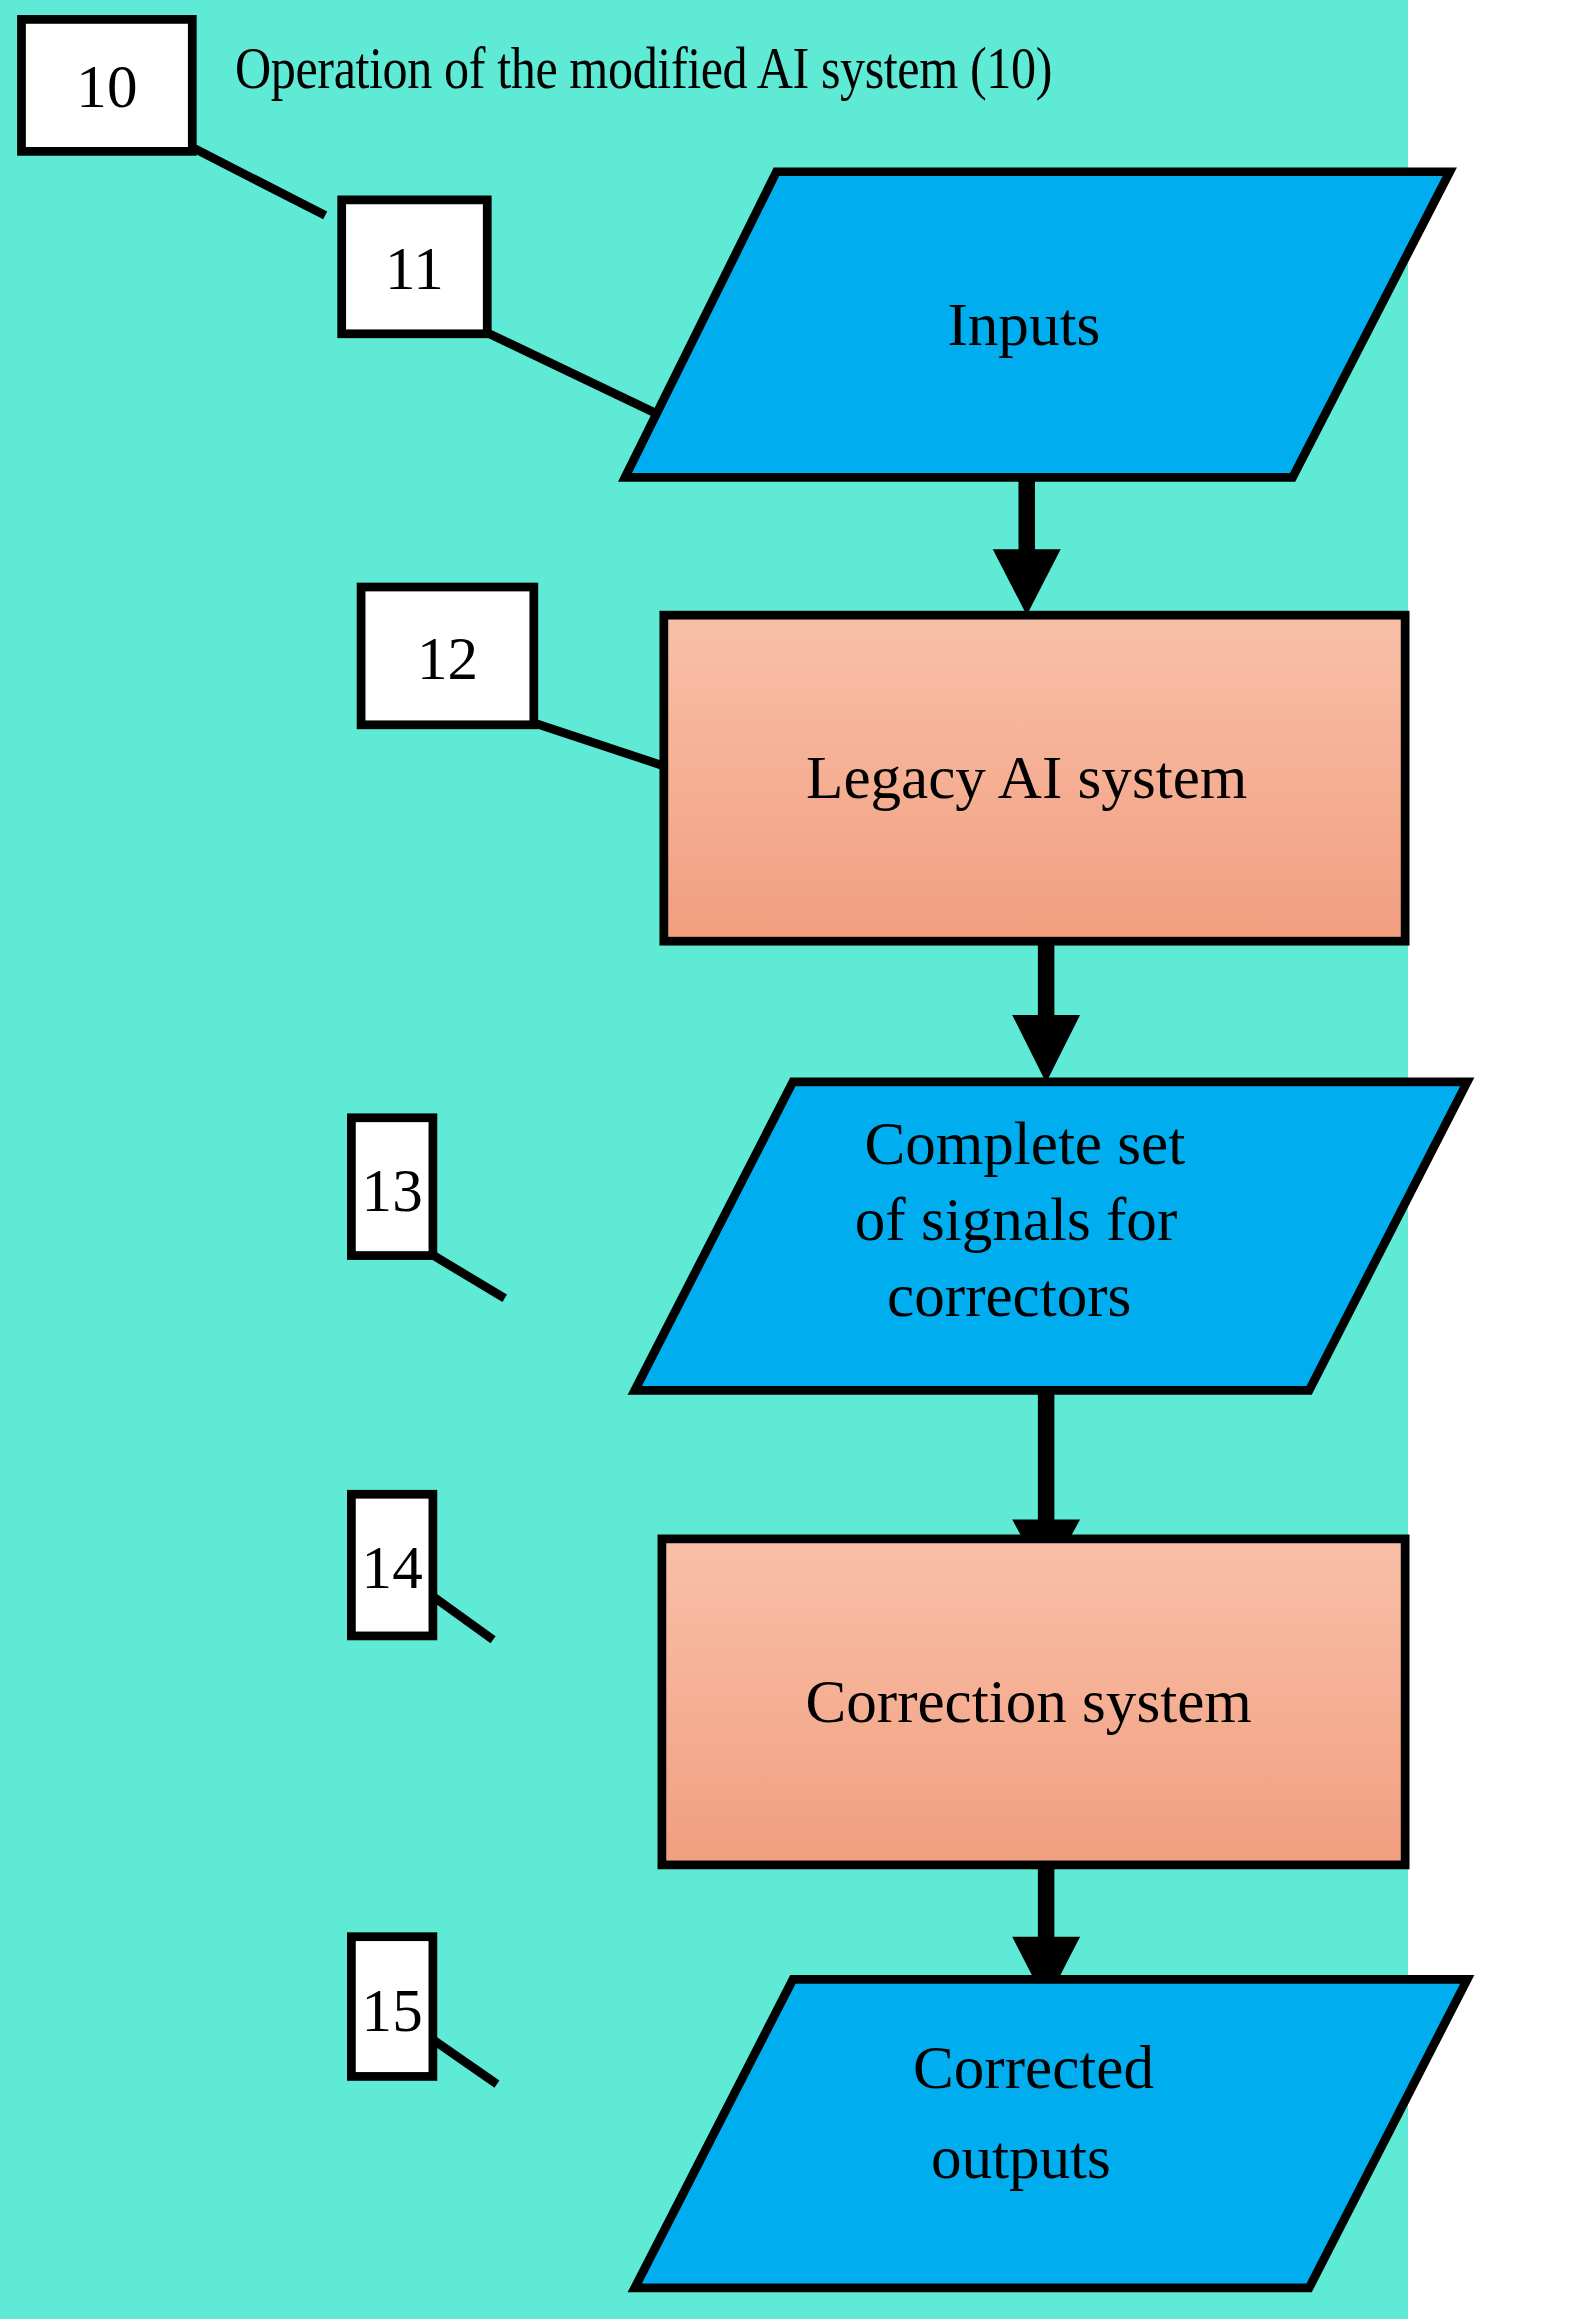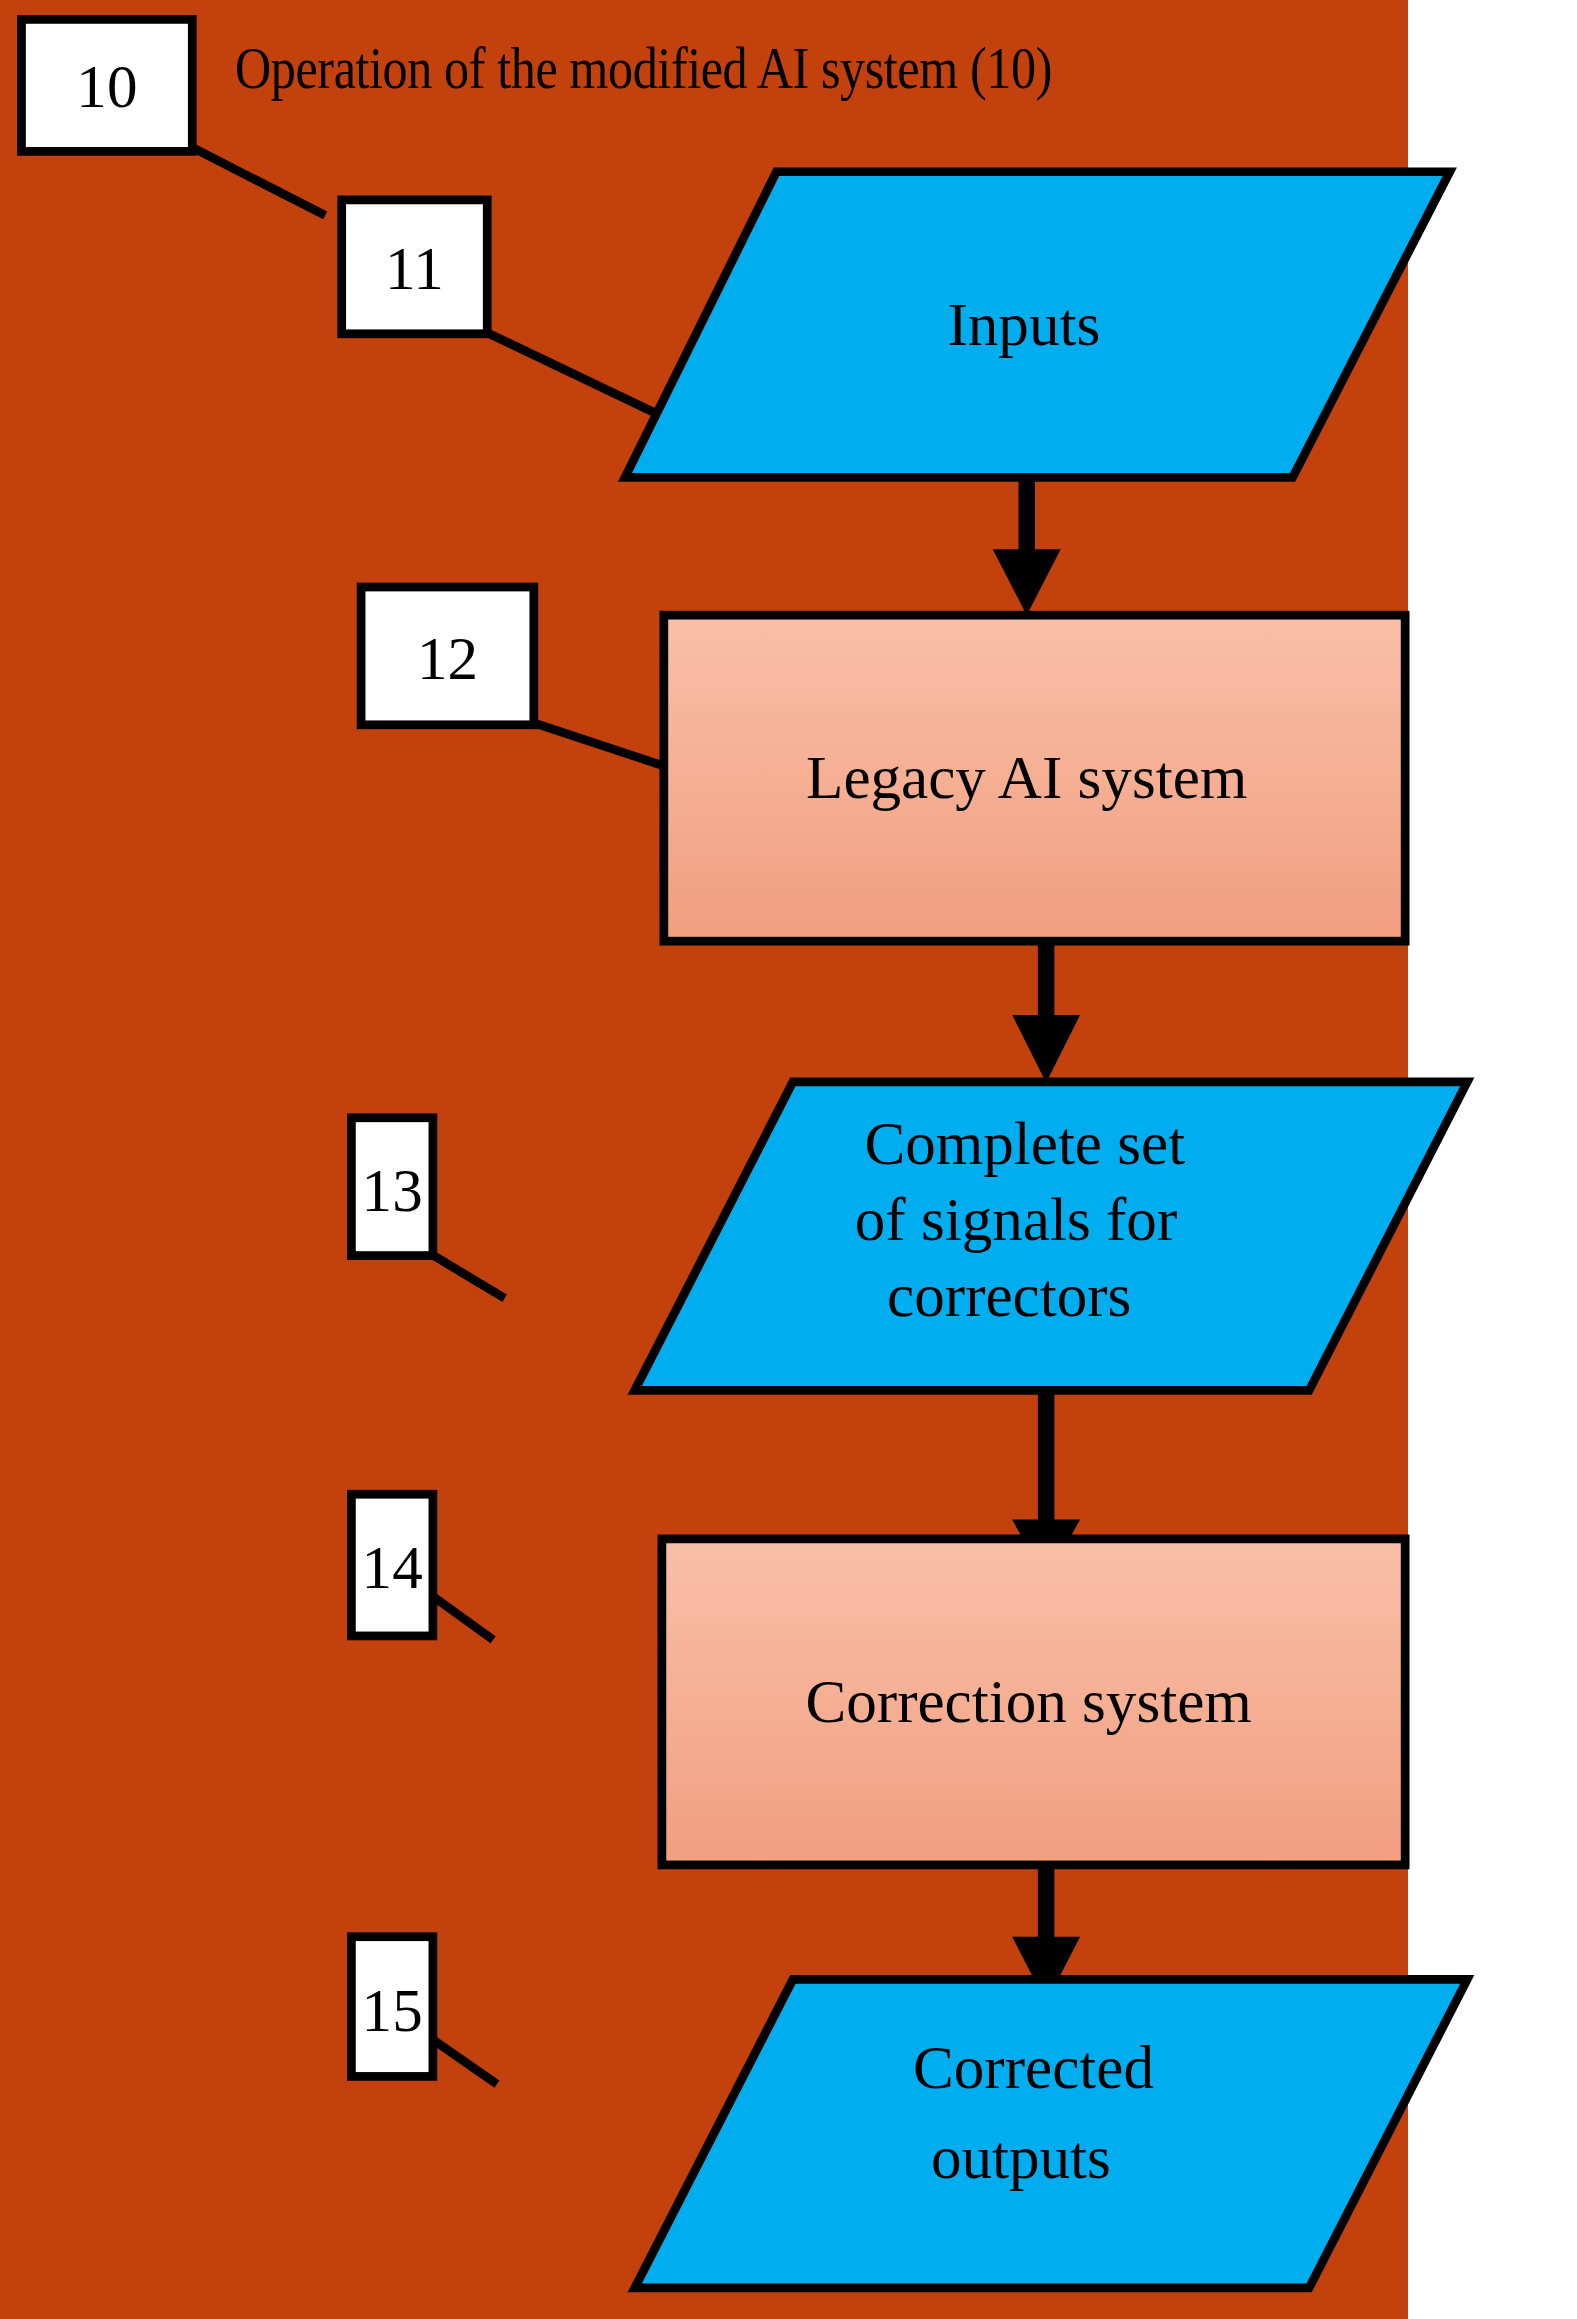--- a/index.html
+++ b/index.html
@@ -11,21 +11,21 @@
   body {
     width: 1578px;
     height: 2319px;
     font-family: "Liberation Serif", "DejaVu Serif", serif;
     overflow: hidden;
   }
   #figure {
     position: relative;
     width: 1408px;
     height: 2319px;
-    background: #c2410c;
+    background: #5eead4;
   }
   svg#diagram {
     position: absolute;
     left: 0;
     top: 0;
     width: 1578px;
     height: 2319px;
     display: block;
   }
   .shape-outline {

